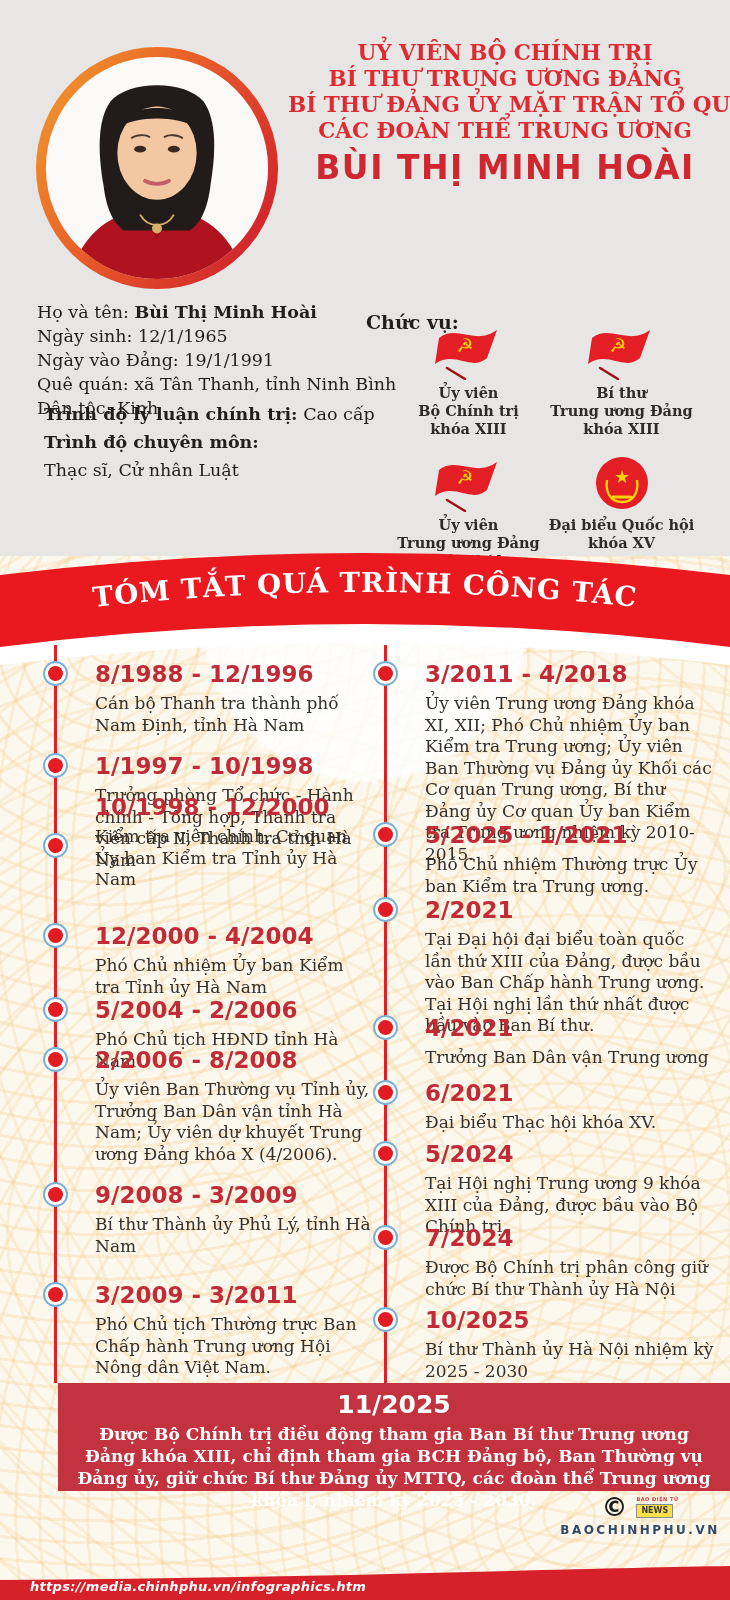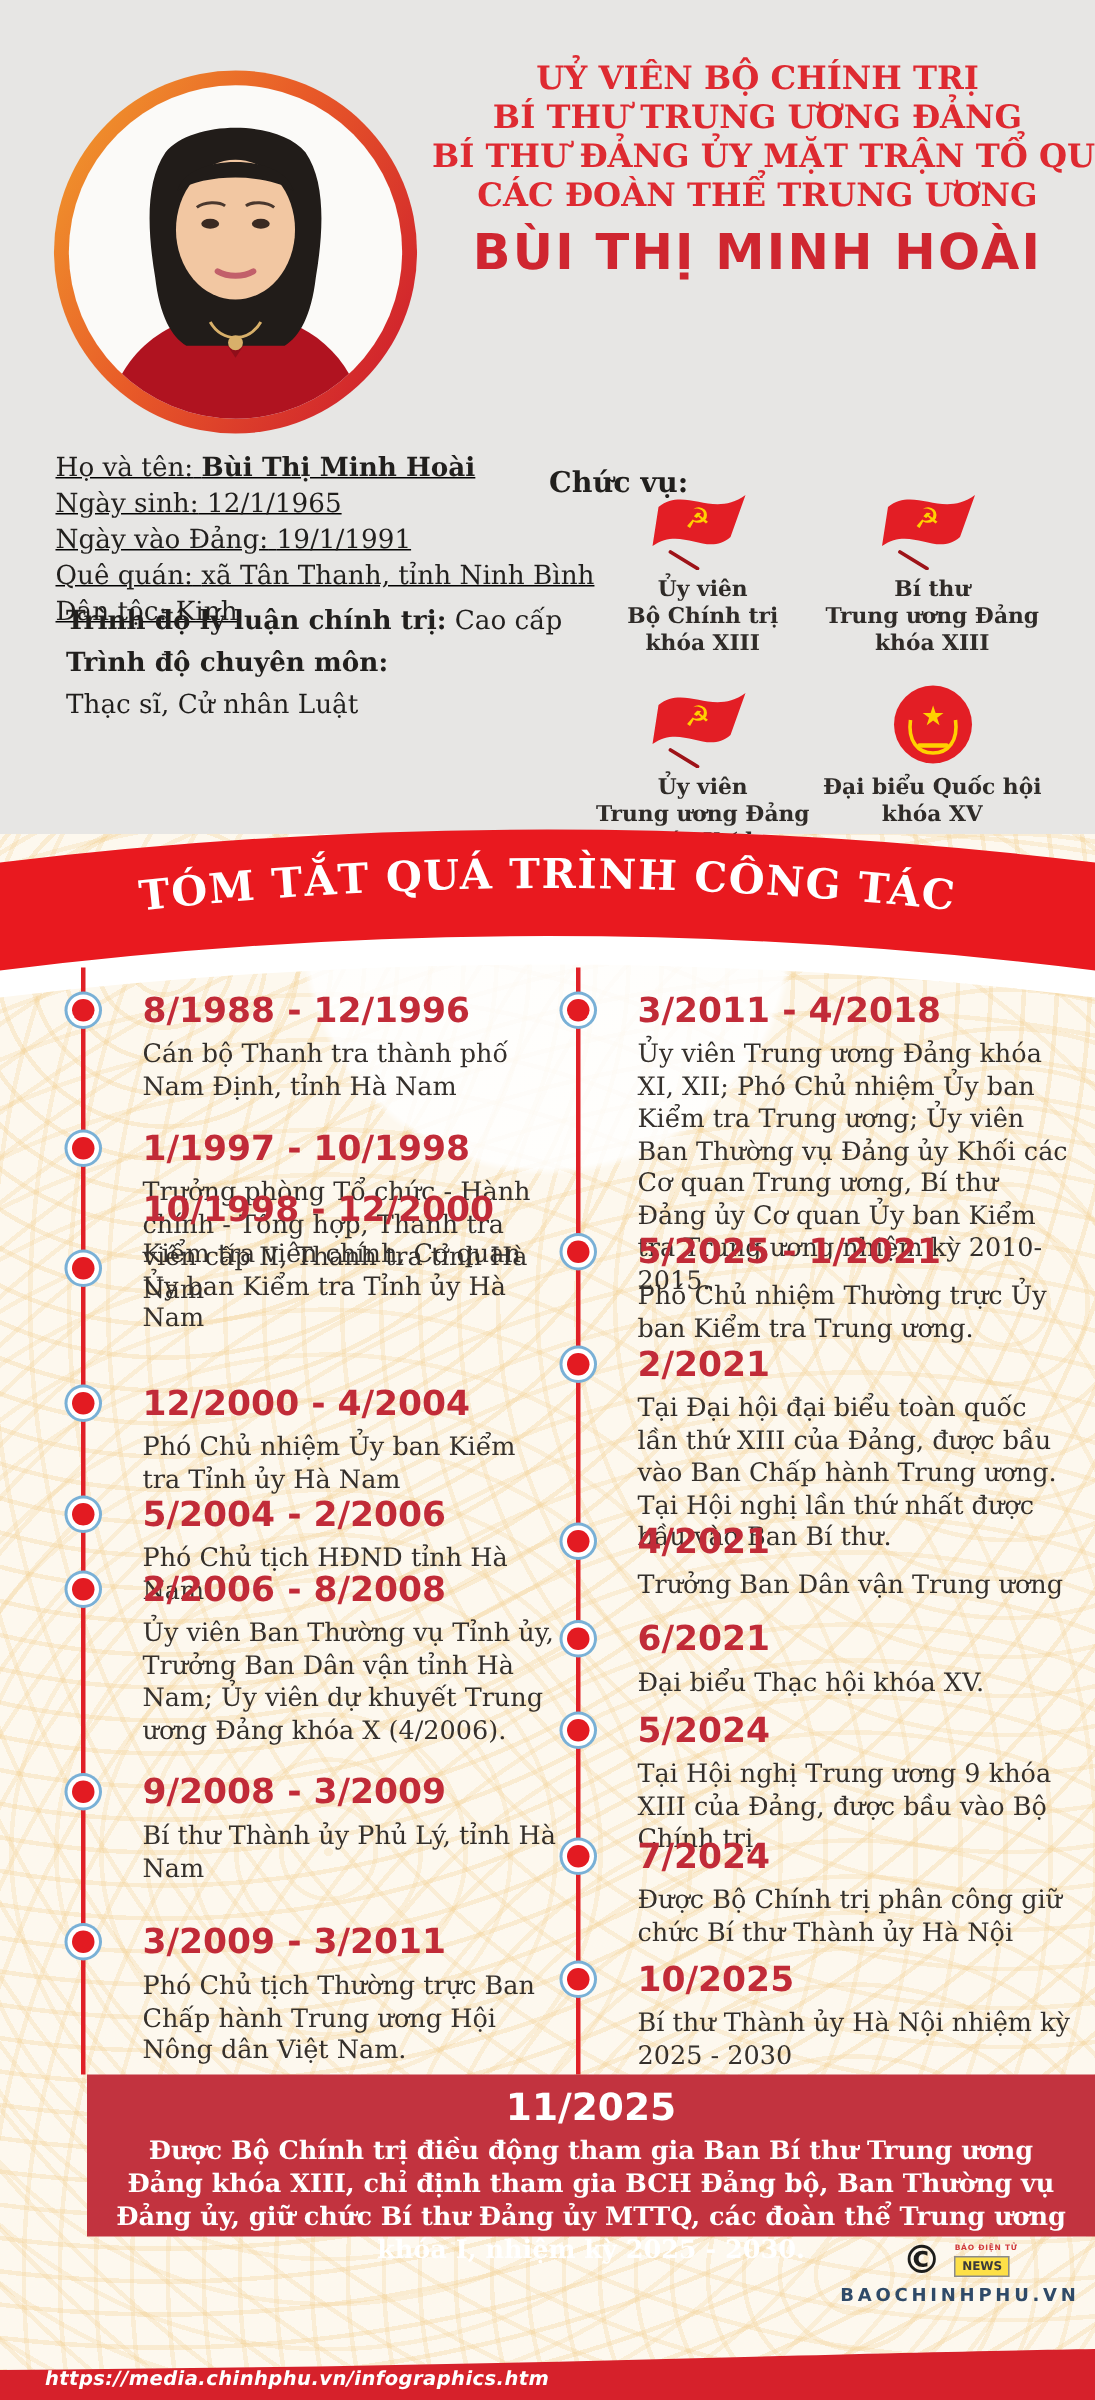--- a/index.html
+++ b/index.html
@@ -20,21 +20,21 @@
   .header-titles{position:absolute;left:288px;top:40px;width:434px;text-align:center;}
   .header-titles .tline{
     font:700 21.5px/26px "DejaVu Serif", serif;color:#de2a31;white-space:nowrap;
   }
   .person-name{
     position:absolute;left:288px;top:148px;width:434px;text-align:center;
     font:800 33px/40px "DejaVu Sans", sans-serif;color:#cf2630;letter-spacing:1.5px;white-space:nowrap;
   }
 
   
-  .profile{position:absolute;left:37px;top:300px;width:345px;text-decoration:underline;}
+  .profile{position:absolute;left:37px;top:300px;width:345px;}
   .pline{font:400 17.5px/24px "DejaVu Serif", serif;color:#211f1d;white-space:nowrap;}
   .pline .bold{font-weight:700;}
   .edu{position:absolute;left:44px;top:400px;width:345px;}
   .edu .pline{line-height:28px;}
 
   
   .pos-label{position:absolute;left:366px;top:310px;font:700 19px/24px "DejaVu Serif", serif;color:#211f1d;}
   .badges{position:absolute;left:392px;top:322px;width:306px;display:flex;flex-wrap:wrap;}
   .badge{width:153px;display:flex;flex-direction:column;align-items:center;margin-bottom:16px;}
   .badge-icon{height:58px;display:flex;align-items:center;justify-content:center;}

